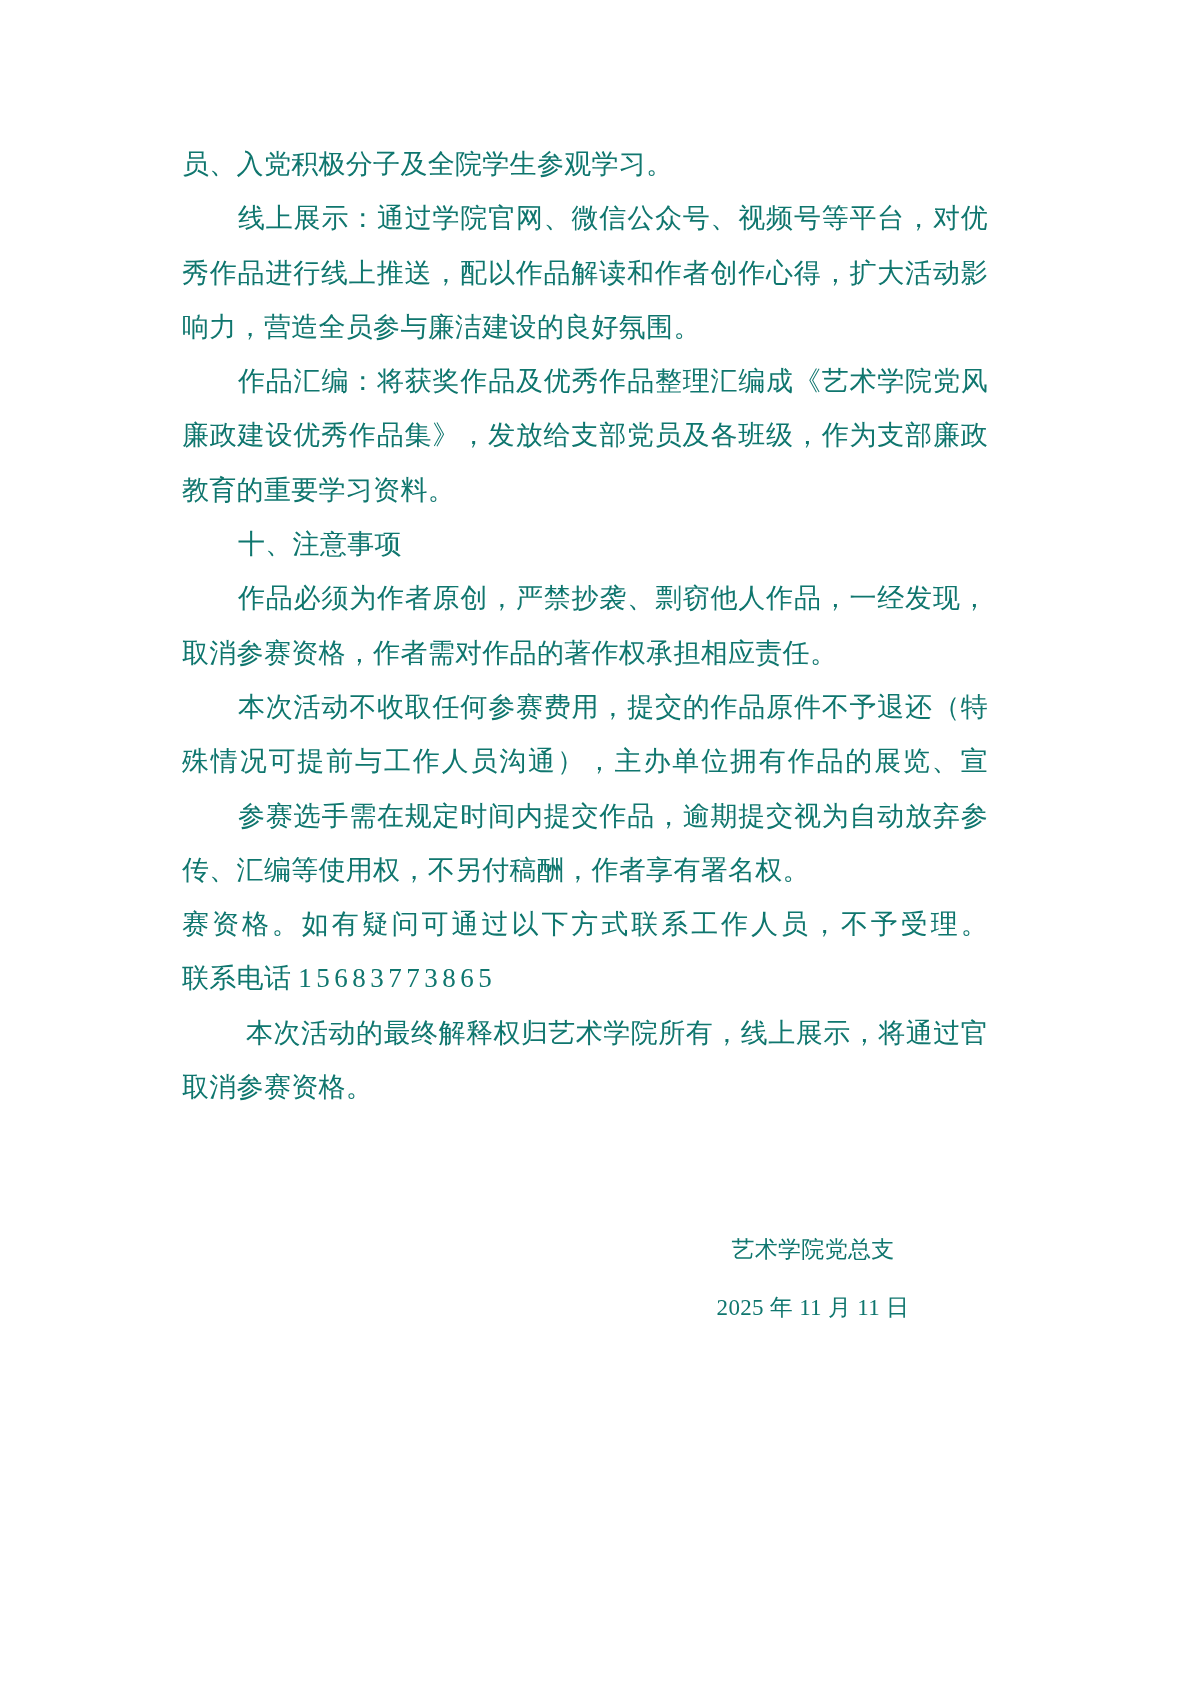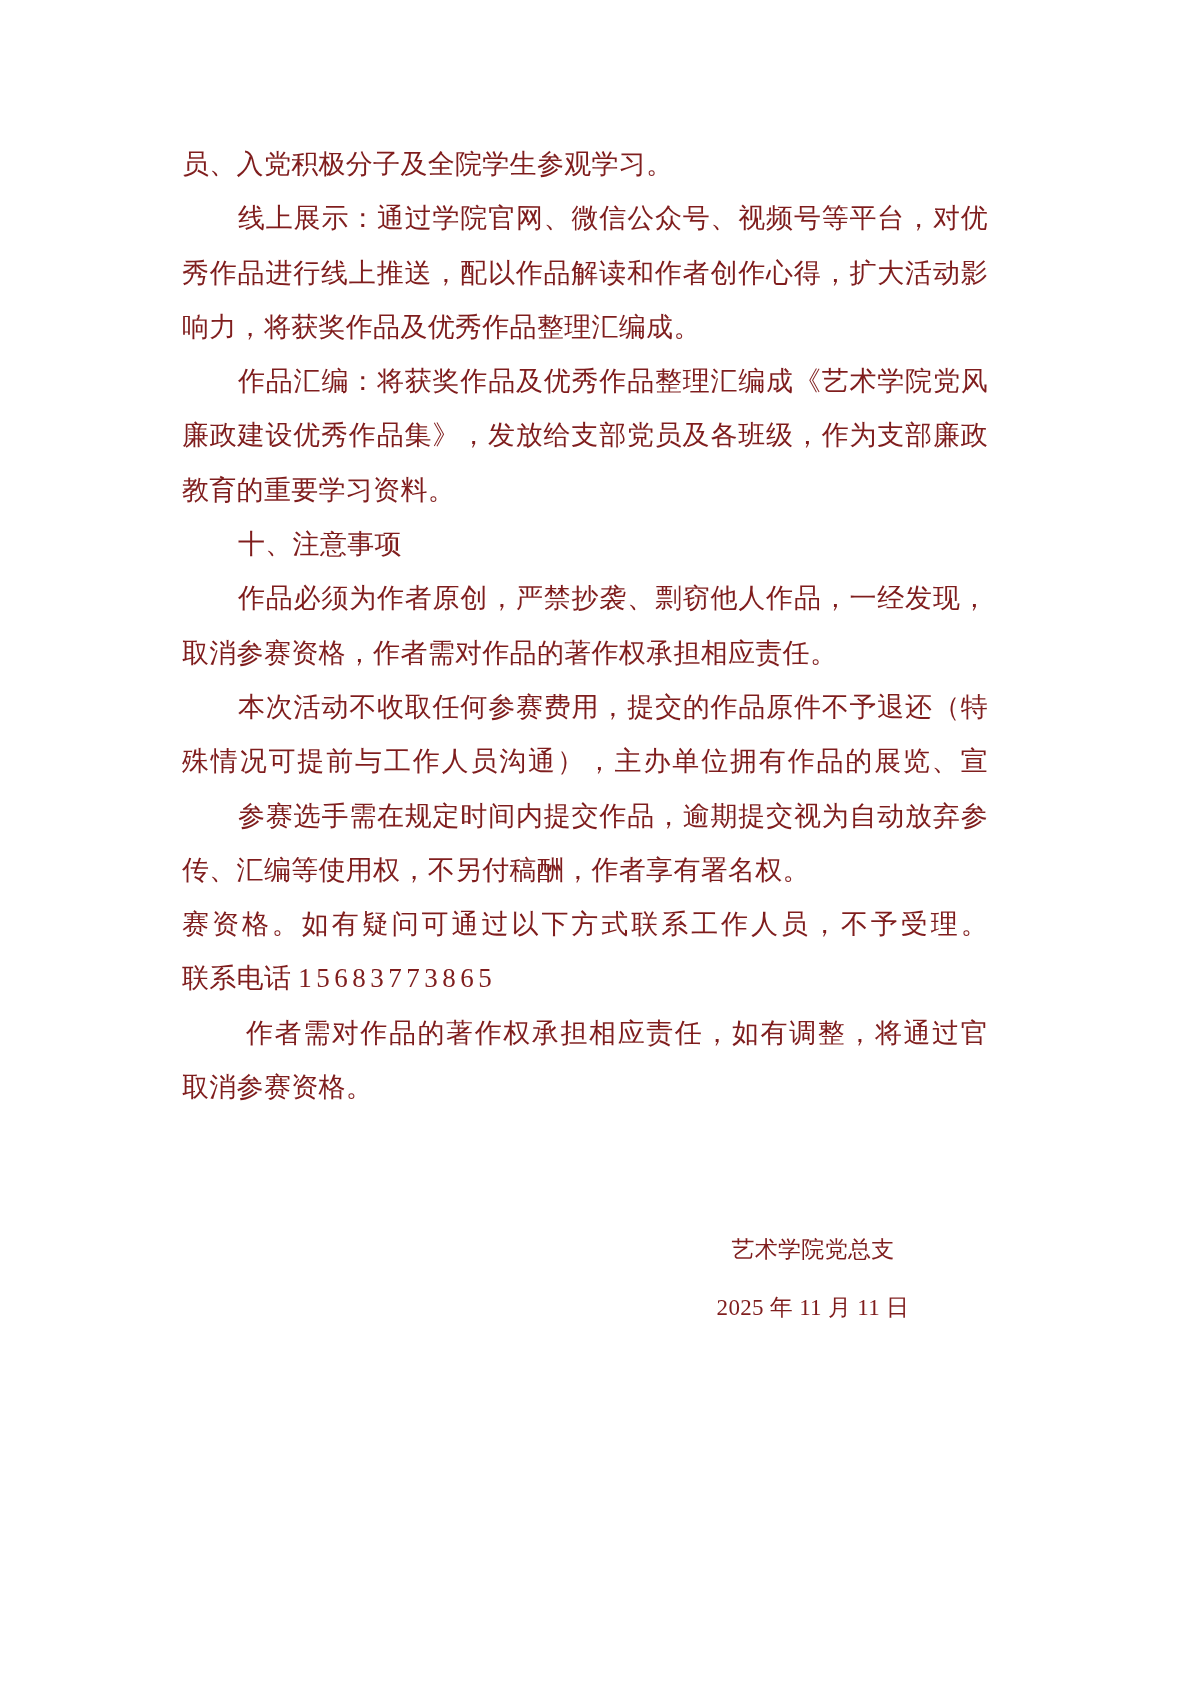--- a/index.html
+++ b/index.html
@@ -5,21 +5,21 @@
   html, body {
     margin: 0;
     padding: 0;
     background: #ffffff;
   }
   .page {
     position: relative;
     width: 1191px;
     height: 1684px;
     background: #ffffff;
-    color: #7f1d1d;
+    color: #0f766e;
     font-family: "Liberation Serif", "DejaVu Serif", serif;
     overflow: hidden;
   }
   .content {
     position: absolute;
     left: 182px;
     top: 137px;
     width: 806px;
     font-size: 27px;
     line-height: 54.3px;
@@ -57,34 +57,34 @@
 </style>
 </head>
 <body>
 
 <div class="page">
   <div class="content">
     <div id="body-lines">
         <div class="line">员、入党积极分子及全院学生参观学习。</div>
         <div class="line just" style="text-indent: 56px;">线上展示：通过学院官网、微信公众号、视频号等平台，对优</div>
         <div class="line just">秀作品进行线上推送，配以作品解读和作者创作心得，扩大活动影</div>
-        <div class="line">响力，将获奖作品及优秀作品整理汇编成。</div>
+        <div class="line">响力，营造全员参与廉洁建设的良好氛围。</div>
         <div class="line just" style="text-indent: 56px;">作品汇编：将获奖作品及优秀作品整理汇编成《艺术学院党风</div>
         <div class="line just">廉政建设优秀作品集》，发放给支部党员及各班级，作为支部廉政</div>
         <div class="line">教育的重要学习资料。</div>
         <div class="line" style="text-indent: 56px; font-weight: normal;">十、注意事项</div>
         <div class="line just" style="text-indent: 56px;">作品必须为作者原创，严禁抄袭、剽窃他人作品，一经发现，</div>
         <div class="line">取消参赛资格，作者需对作品的著作权承担相应责任。</div>
         <div class="line just" style="text-indent: 56px;">本次活动不收取任何参赛费用，提交的作品原件不予退还（特</div>
         <div class="line just">殊情况可提前与工作人员沟通），主办单位拥有作品的展览、宣</div>
         <div class="line just" style="text-indent: 56px;">参赛选手需在规定时间内提交作品，逾期提交视为自动放弃参</div>
         <div class="line">传、汇编等使用权，不另付稿酬，作者享有署名权。</div>
         <div class="line just">赛资格。如有疑问可通过以下方式联系工作人员，不予受理。</div>
         <div class="line">联系电话 <span class="num">15683773865</span></div>
-        <div class="line just" style="text-indent: 64px;">作者需对作品的著作权承担相应责任，如有调整，将通过官</div>
+        <div class="line just" style="text-indent: 64px;">本次活动的最终解释权归艺术学院所有，线上展示，将通过官</div>
         <div class="line">取消参赛资格。</div>
       </div>
     <div class="spacer"></div>
     <div class="sign-block">
       <div class="sig-line">艺术学院党总支</div>
       <div class="sig-line date">2025 年 11 月 11 日</div>
     </div>
   </div>
 </div>
 

